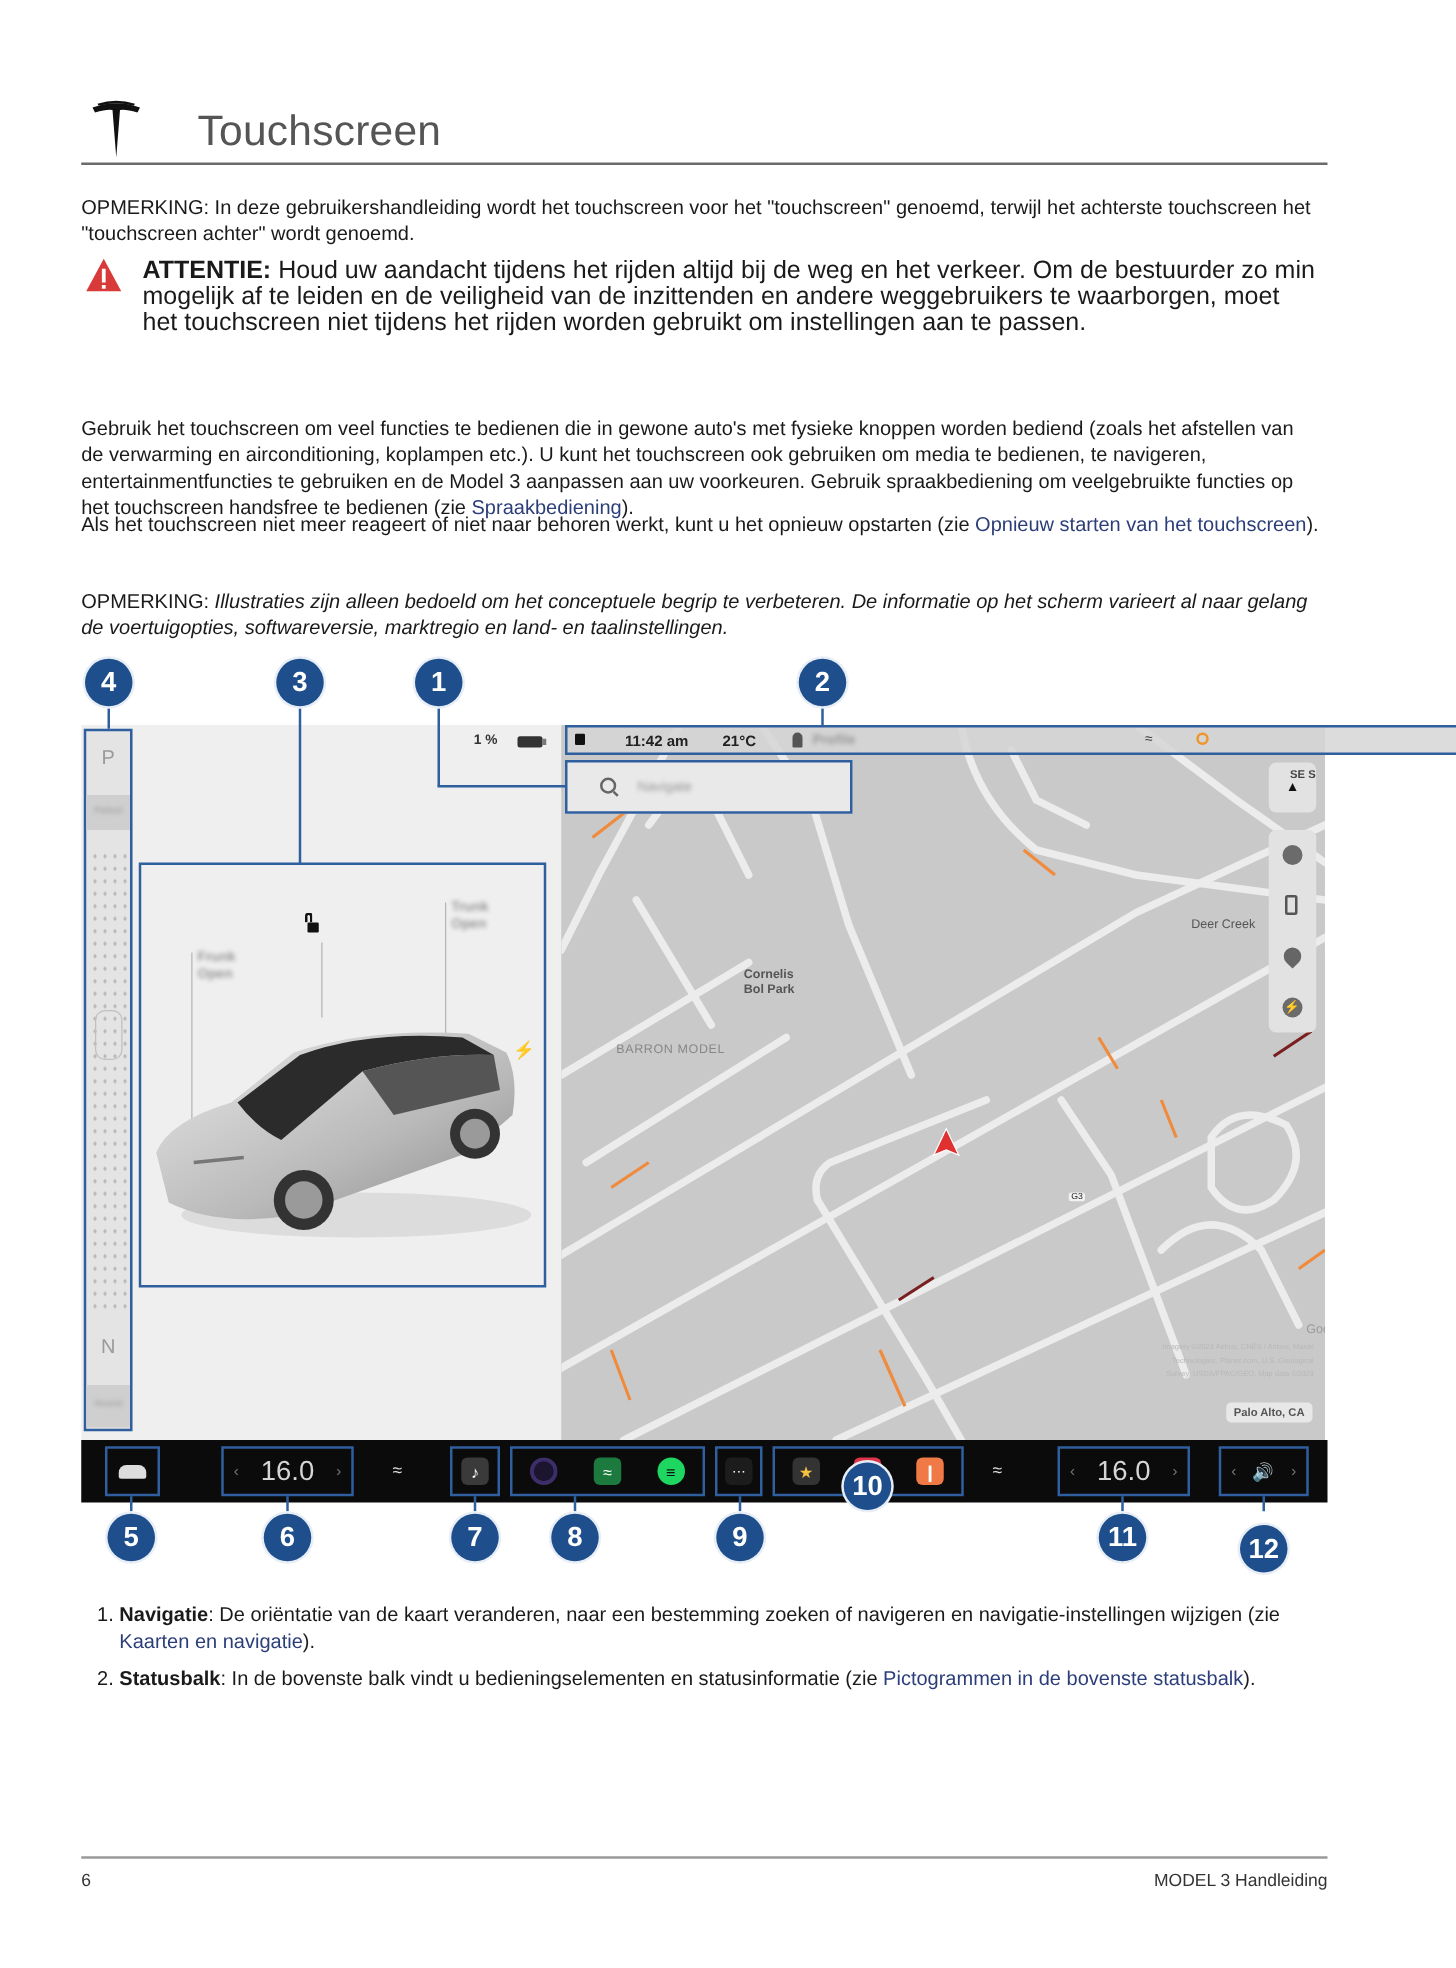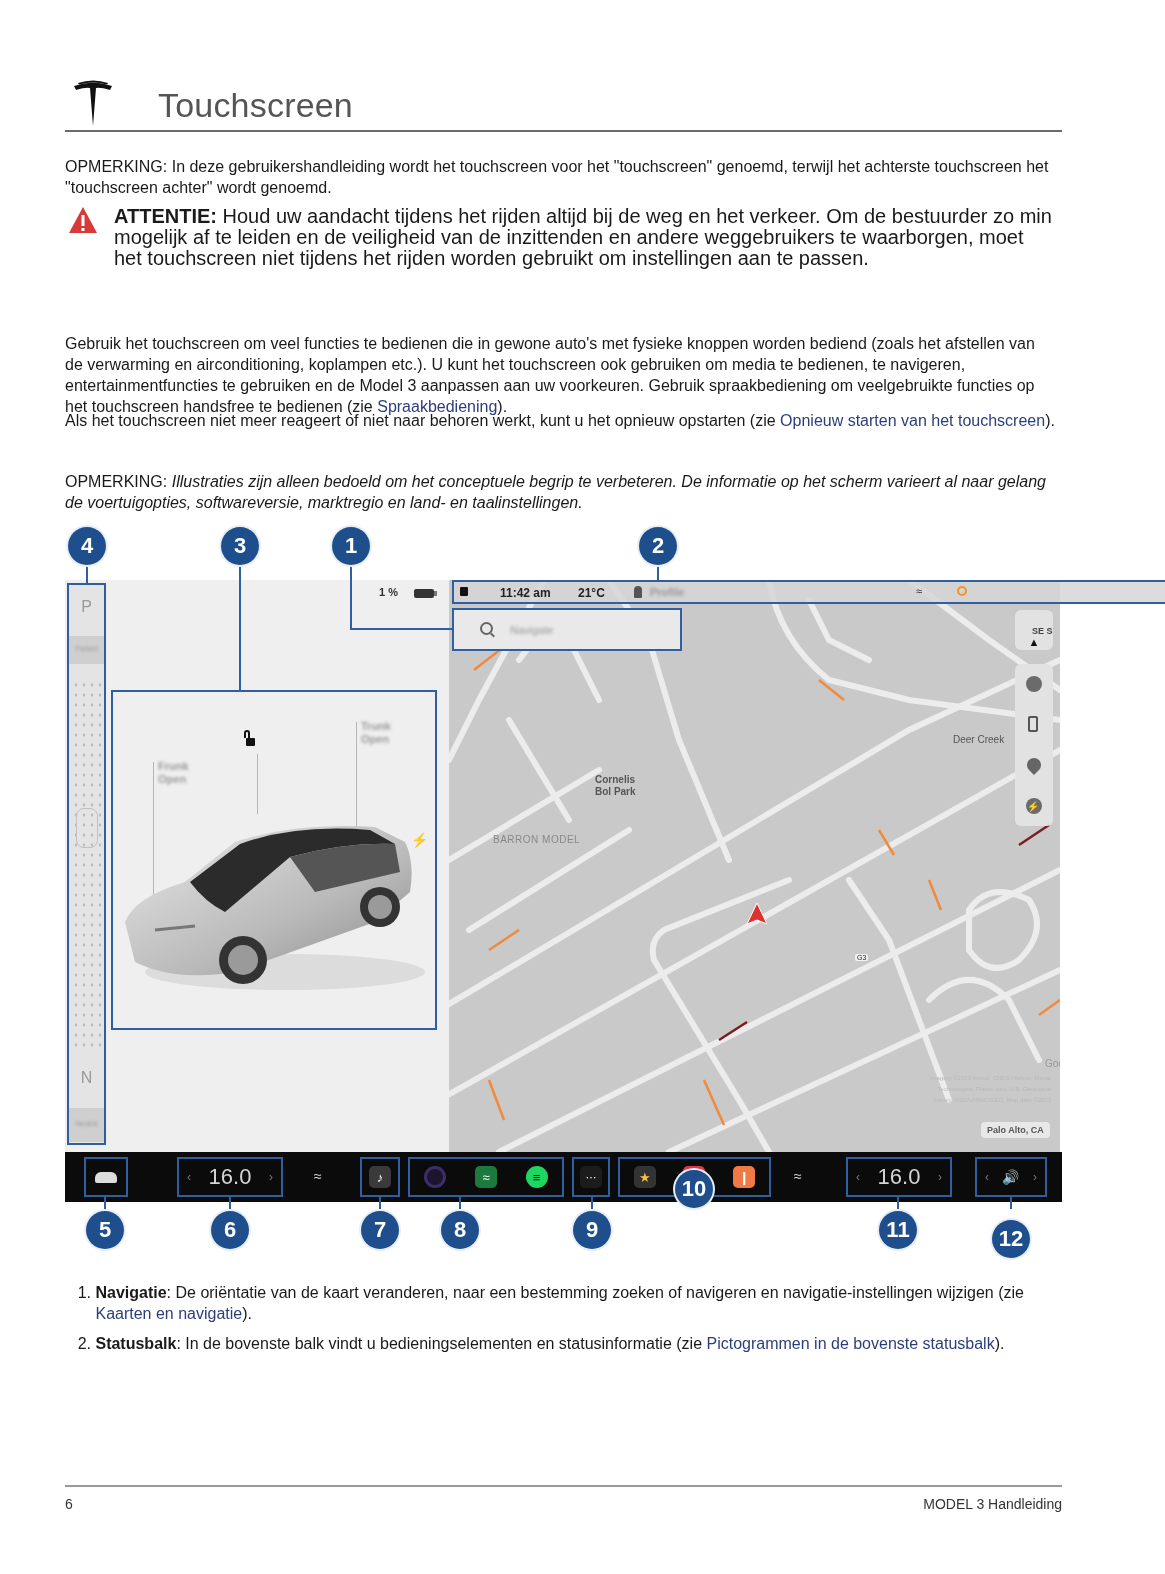--- a/index.html
+++ b/index.html
@@ -117,21 +117,21 @@
   <div class="abs maplabel" style="left:146px;top:194px;font-weight:bold;white-space:pre;line-height:12px;color:#555;">Cornelis
 Bol Park</div>
   <div class="abs maplabel" style="left:44px;top:254px;letter-spacing:0.5px;color:#888;">BARRON MODEL</div>
   <div class="abs maplabel" style="left:504px;top:154px;color:#555;text-align:center;">Deer Creek</div>
   <div class="abs" style="left:406px;top:374px;font-size:7px;background:#f2f2f2;padding:0 2px;border-radius:2px;">G3</div>
   <div class="abs" style="left:596px;top:478px;font-size:10px;color:#9a9a9a;"><span>Google</span></div>
   <div class="abs" style="left:470px;top:493px;width:132px;font-size:6px;line-height:11px;color:#b8b8b8;text-align:right;filter:blur(0.6px);">Imagery ©2023 Airbus, CNES / Airbus, Maxar Technologies, Planet.com, U.S. Geological Survey, USDA/FPAC/GEO, Map data ©2023</div>
   <div class="abs" style="left:532px;top:542px;font-size:9px;font-weight:bold;color:#555;background:#e8e8e8;padding:3px 6px;border-radius:4px;">Palo Alto, CA</div>
 
   <div class="abs sidectl" style="left:566px;top:30px;width:38px;height:40px;">
-    <div style="font-size:9px;font-weight:bold;color:#444;text-align:left;margin-top:16px;padding-left:17px;">SE  S</div>
+    <div style="font-size:9px;font-weight:bold;color:#444;text-align:left;margin-top:4px;padding-left:17px;">SE  S</div>
     <div style="text-align:center;font-size:11px;color:#111;line-height:12px;">▲</div>
   </div>
   <div class="abs sidectl" style="left:566px;top:84px;width:38px;height:162px;">
     <div class="abs mapicon" style="left:11px;top:12px;"></div>
     <div class="abs" style="left:13px;top:52px;width:10px;height:16px;border:2px solid #555;border-radius:2px;box-sizing:border-box;"></div>
     <div class="abs" style="left:12px;top:94px;width:14px;height:14px;border-radius:50% 50% 50% 0;transform:rotate(-45deg);background:#666;"></div>
     <div class="abs mapicon" style="left:11px;top:134px;display:flex;align-items:center;justify-content:center;color:#fff;font-size:10px;">⚡</div>
   </div>
 </div>
 

